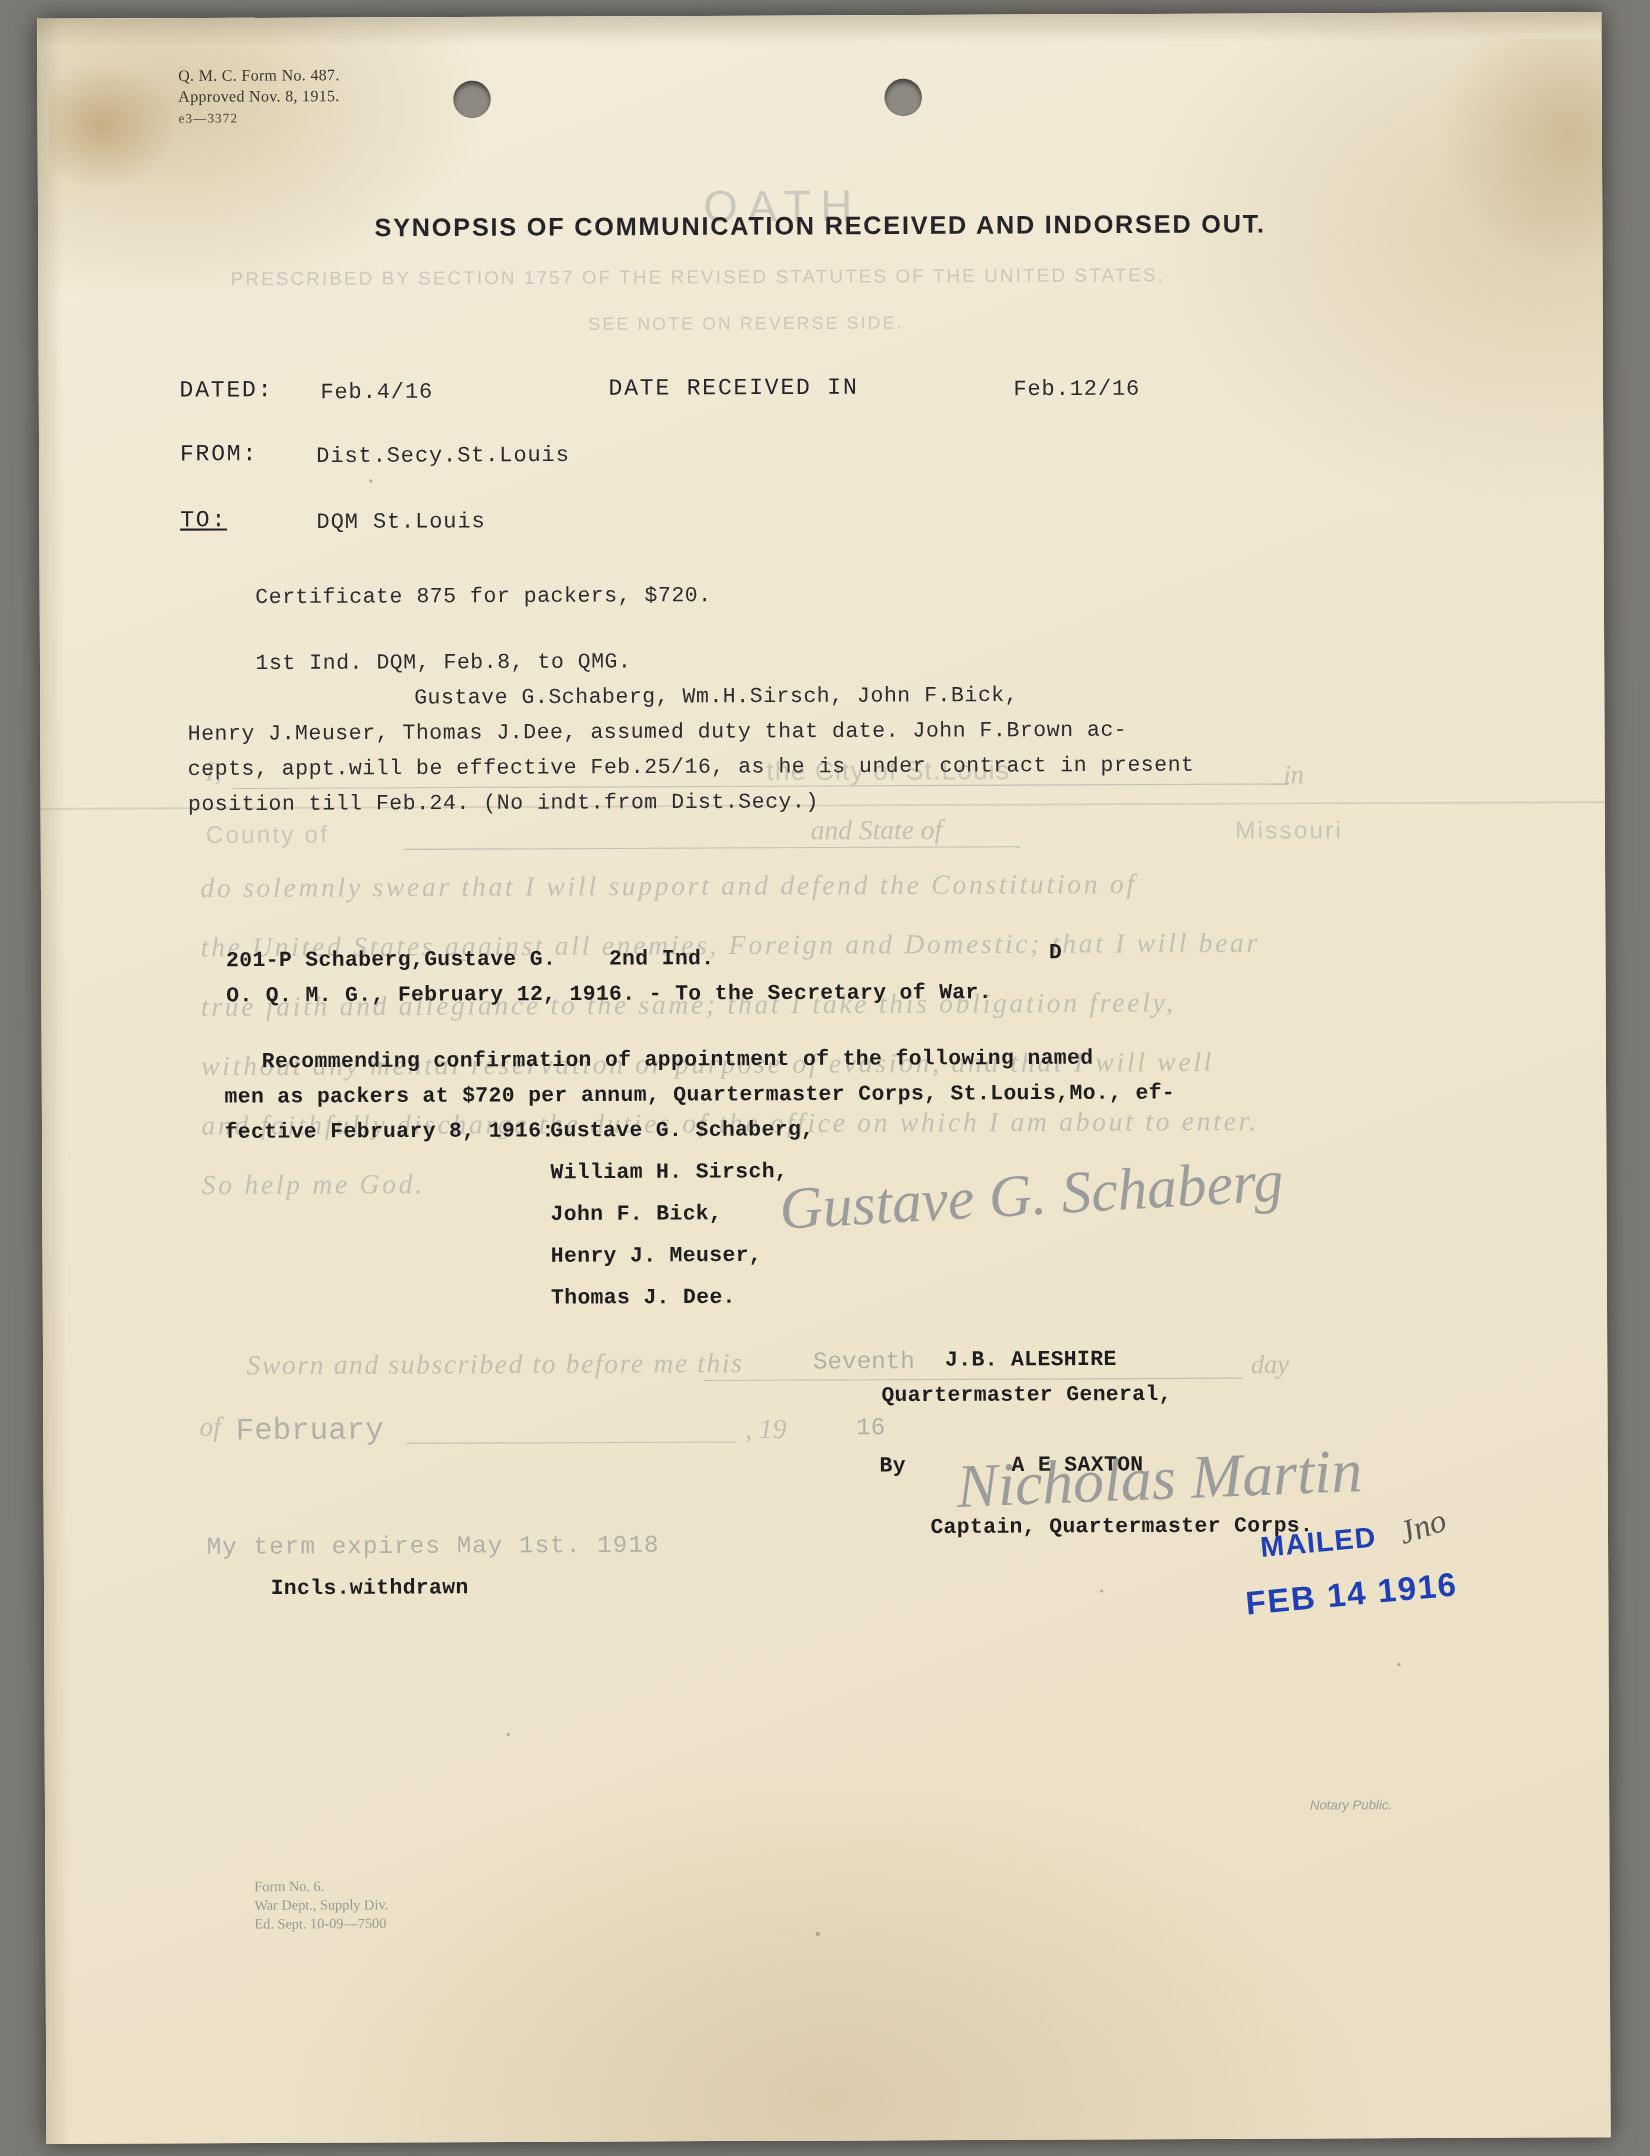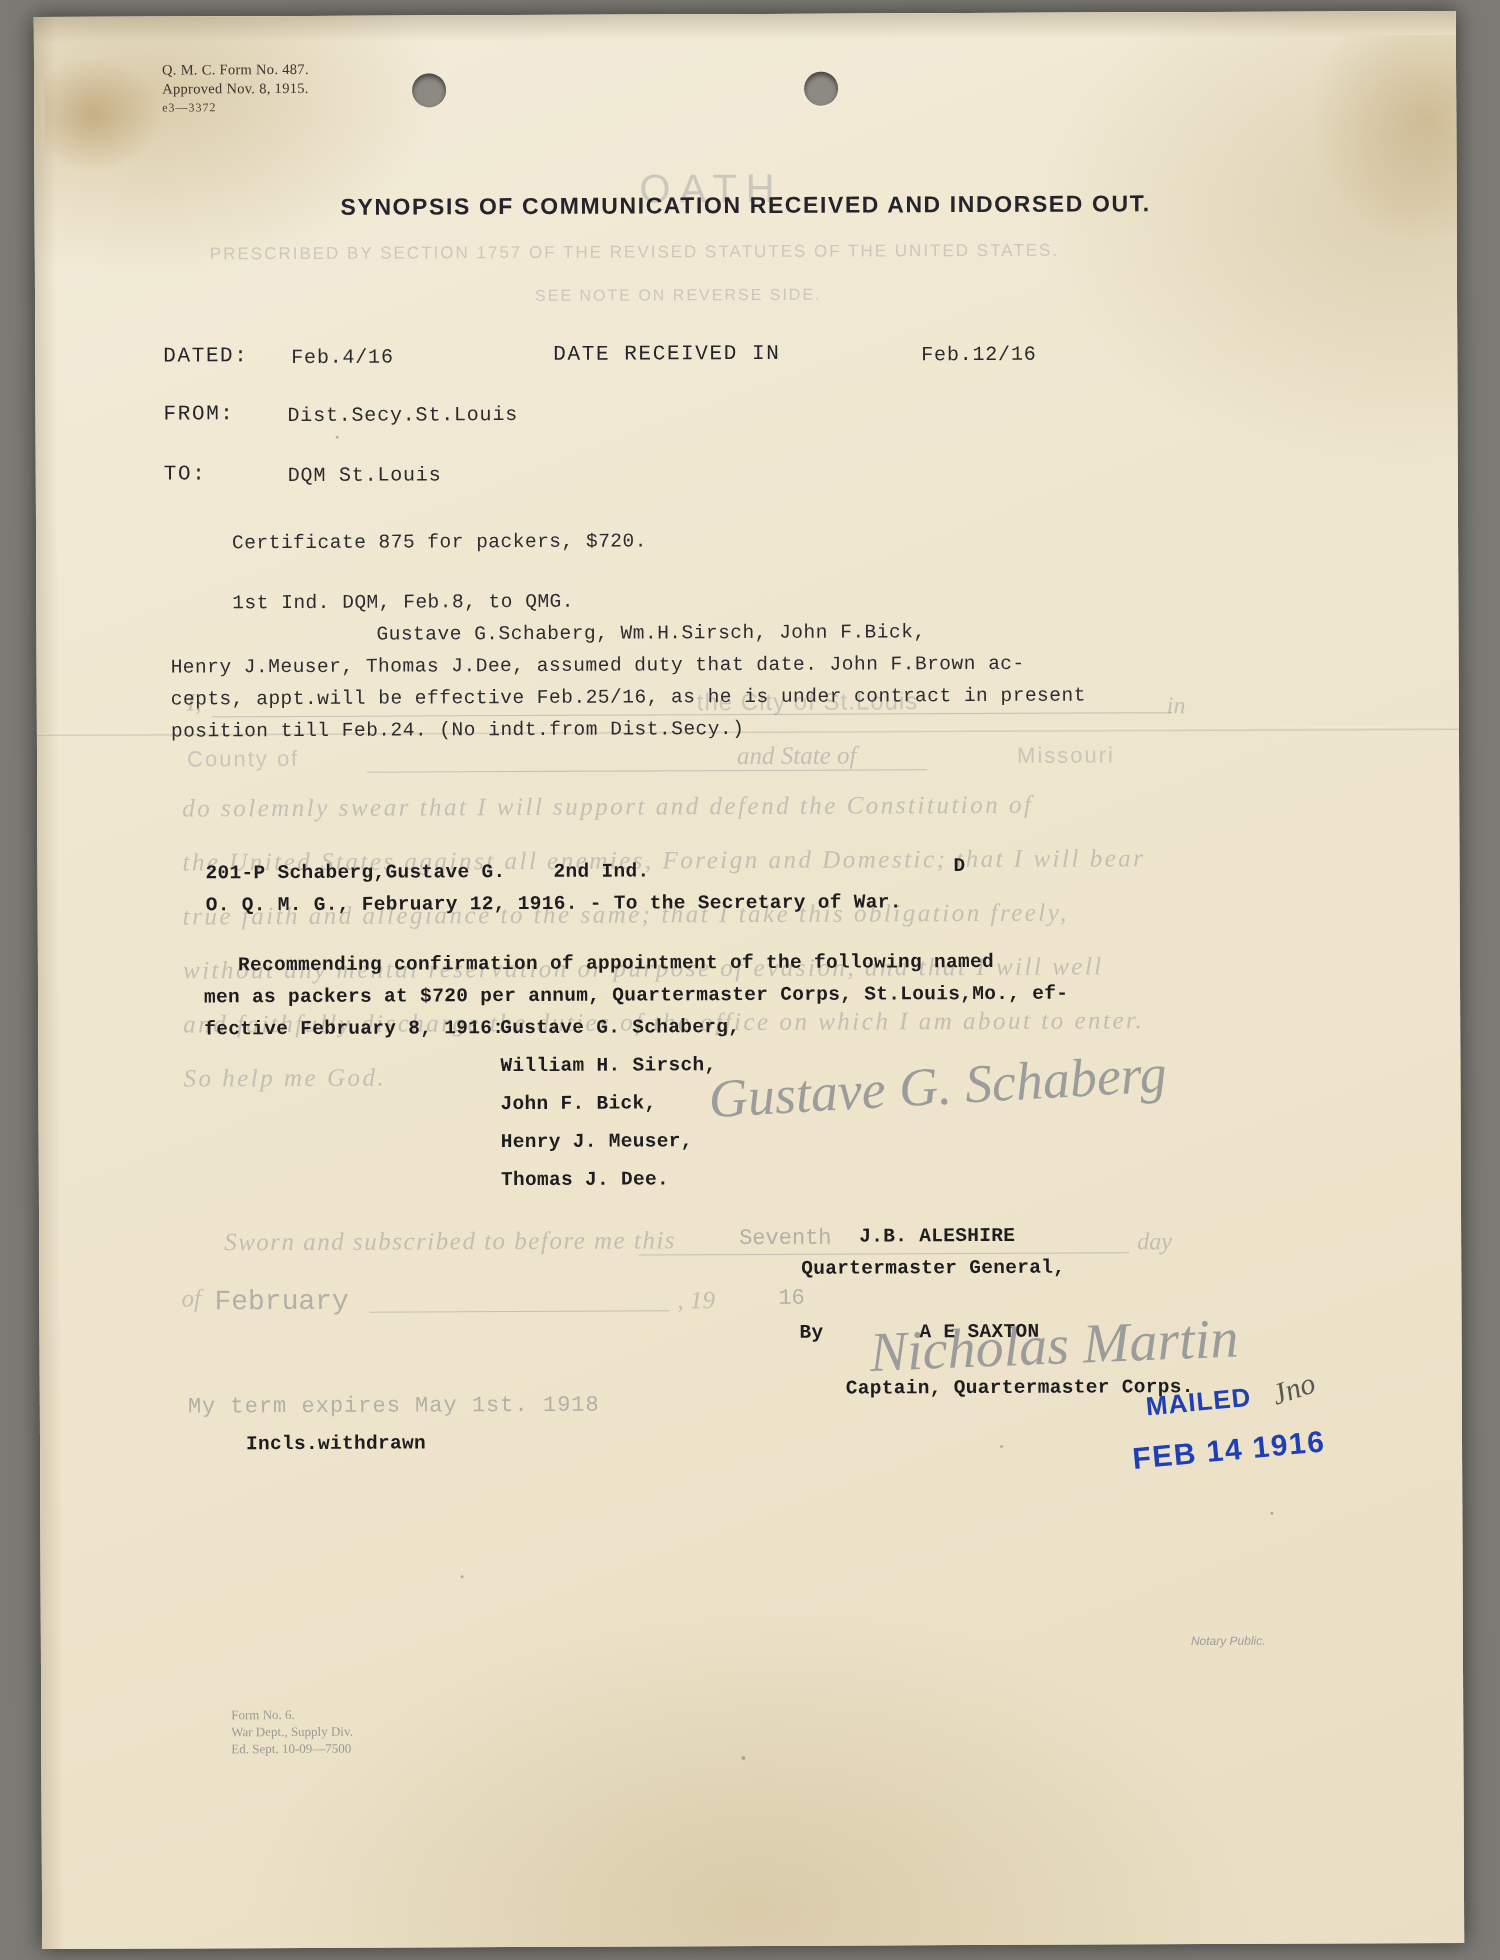--- a/index.html
+++ b/index.html
@@ -250,21 +250,21 @@
     <div class="ghost caps" style="left:175px; top:228px; font-size:17px;">PRESCRIBED BY SECTION 1757 OF THE REVISED STATUTES OF THE UNITED STATES.</div>
     <div class="ghost caps" style="left:500px; top:272px; font-size:16px;">SEE NOTE ON REVERSE SIDE.</div>
 
     <div class="ghost italic" style="left:150px; top:672px; font-size:25px;">I,</div>
     <div class="ghost caps" style="left:660px; top:674px; font-size:24px; letter-spacing:1px;">the City of St.Louis</div>
     <div class="ghost italic" style="left:1130px; top:680px; font-size:24px;">in</div>
     <div class="ghost" style="left:175px; top:700px; width:960px; border-bottom:1px solid rgba(100,110,126,0.32);"></div>
 
     <div class="ghost caps" style="left:150px; top:730px; font-size:22px;">County of</div>
     <div class="ghost italic" style="left:700px; top:728px; font-size:25px;">and State of</div>
-    <div class="ghost caps" style="left:980px; top:730px; font-size:22px;">Missouri</div>
+    <div class="ghost caps" style="left:1086px; top:730px; font-size:22px;">Missouri</div>
     <div class="ghost" style="left:330px; top:756px; width:560px; border-bottom:1px solid rgba(100,110,126,0.32);"></div>
 
     <div class="ghost italic" style="left:145px; top:778px; font-size:25px; letter-spacing:2.5px;">do solemnly swear that I will support and defend the Constitution of</div>
     <div class="ghost italic" style="left:145px; top:832px; font-size:25px; letter-spacing:2.5px;">the United States against all enemies, Foreign and Domestic; that I will bear</div>
     <div class="ghost italic" style="left:145px; top:886px; font-size:25px; letter-spacing:2.5px;">true faith and allegiance to the same; that I take this obligation freely,</div>
     <div class="ghost italic" style="left:145px; top:940px; font-size:25px; letter-spacing:2.5px;">without any mental reservation or purpose of evasion, and that I will well</div>
     <div class="ghost italic" style="left:145px; top:994px; font-size:25px; letter-spacing:2.5px;">and faithfully discharge the duties of the office on which I am about to enter.</div>
     <div class="ghost italic" style="left:145px; top:1048px; font-size:25px; letter-spacing:2.5px;">So help me God.</div>
 
     <div class="ghost italic" style="left:185px; top:1212px; font-size:25px; letter-spacing:1.5px;">Sworn and subscribed to before me this</div>
@@ -294,21 +294,21 @@
 
     <div class="row-label" style="left:128px; top:328px;">DATED:</div>
     <div class="row-value" style="left:256px; top:330px;">Feb.4/16</div>
 
     <div class="row-label" style="left:518px; top:328px;">DATE RECEIVED IN</div>
     <div class="row-value" style="left:886px; top:330px;">Feb.12/16</div>
 
     <div class="row-label" style="left:128px; top:386px;">FROM:</div>
     <div class="row-value" style="left:252px; top:388px;">Dist.Secy.St.Louis</div>
 
-    <div class="row-label" style="left:128px; top:446px;">TO:</div>
+    <div class="row-label" style="left:128px; top:446px;text-decoration:underline;">TO:</div>
     <div class="row-value" style="left:252px; top:448px;">DQM St.Louis</div>
 
     <div class="body-line" style="left:196px; top:516px;">Certificate 875 for packers, $720.</div>
     <div class="body-line" style="left:196px; top:576px;">1st Ind. DQM, Feb.8, to QMG.</div>
     <div class="body-line" style="left:340px; top:608px;">Gustave G.Schaberg, Wm.H.Sirsch, John F.Bick,</div>
     <div class="body-line" style="left:134px; top:640px;">Henry J.Meuser, Thomas J.Dee, assumed duty that date. John F.Brown ac-</div>
     <div class="body-line" style="left:134px; top:672px;">cepts, appt.will be effective Feb.25/16, as he is under contract in present</div>
     <div class="body-line" style="left:134px; top:704px;">position till Feb.24. (No indt.from Dist.Secy.)</div>
 
     <div class="body-line strong" style="left:168px; top:846px;">201-P Schaberg,Gustave G.</div>

